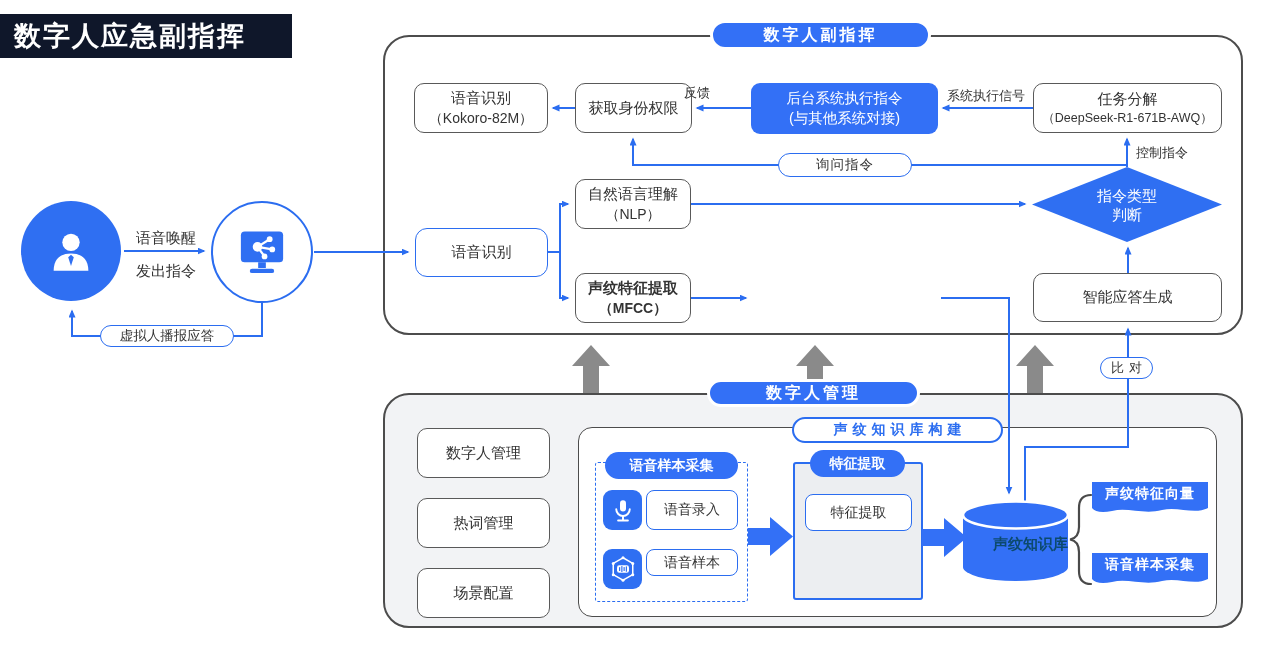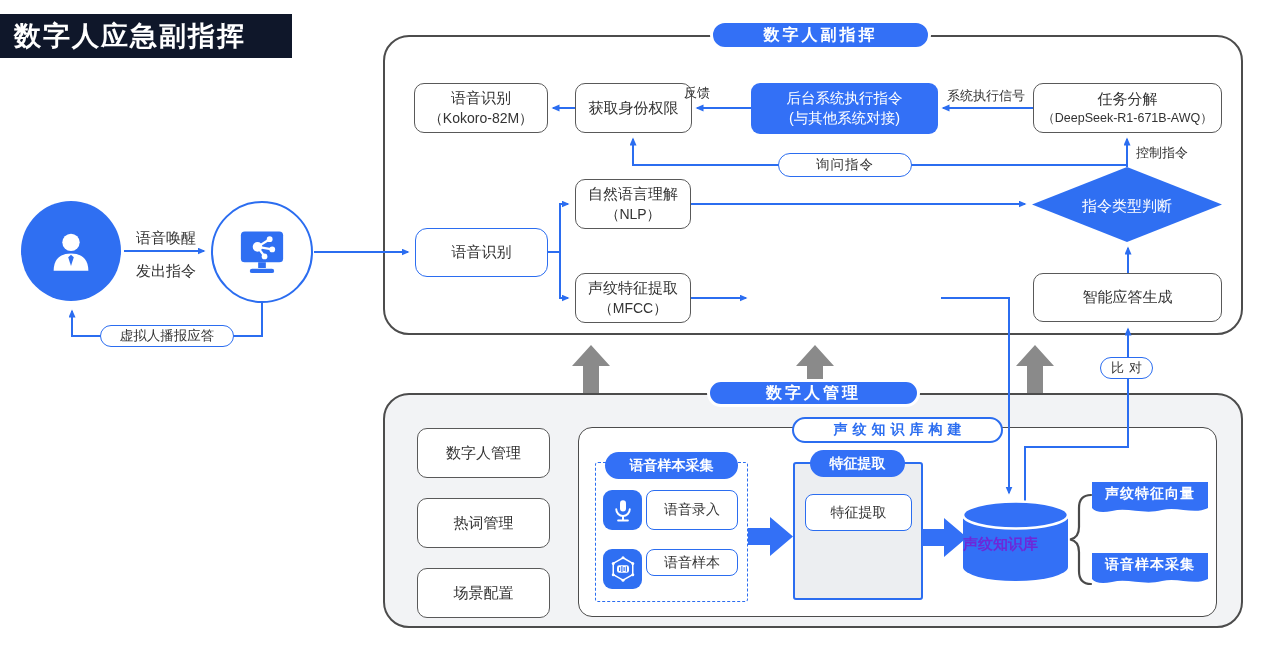--- a/index.html
+++ b/index.html
@@ -34,23 +34,23 @@
   .smallBox{
     background:#fff;border:1.5px solid #2b6df0;border-radius:8px;box-sizing:border-box;
     display:flex;align-items:center;justify-content:center;font-size:14px;white-space:nowrap;
   }
   .lbl{font-size:13px;color:#333;white-space:nowrap;}
   .lbl.big{font-size:15px;}
   .circle{border-radius:50%;box-sizing:border-box;display:flex;align-items:center;justify-content:center;}
   .dashedBox{border:1.6px dashed #2b6df0;border-radius:3px;box-sizing:border-box;}
   .groupBox{background:#eceef1;border:2px solid #2b6df0;border-radius:3px;box-sizing:border-box;}
   .iconTile{background:#2f6ff2;border-radius:9px;display:flex;align-items:center;justify-content:center;}
-  .diamondText{display:flex;flex-direction:row;align-items:center;justify-content:center;
+  .diamondText{display:flex;flex-direction:column;align-items:center;justify-content:center;
     color:#fff;font-size:15px;font-weight:500;line-height:19px;white-space:nowrap;}
-  .cylLabel{color:#6d28d9;font-size:15px;font-weight:600;text-align:left;white-space:nowrap;}
+  .cylLabel{color:#0c4a6e;font-size:15px;font-weight:600;text-align:right;white-space:nowrap;}
   .ribbon{position:absolute;font-family:Liberation Mono, monospace;}
   .ribbon .txt{
     position:absolute;left:0;top:3px;width:100%;text-align:center;color:#fff;
     font-size:14px;font-weight:600;letter-spacing:1px;white-space:nowrap;
   }
   svg.layer{position:absolute;left:0;top:0;pointer-events:none;}
   .z1{z-index:1}.z2{z-index:2}.z3{z-index:3}
 </style>
 </head>
 <body>
@@ -163,21 +163,21 @@
     <span>任务分解</span>
     <span class="sub" style="font-size:12.5px;">（DeepSeek-R1-671B-AWQ）</span>
   </div>
   <div class="abs box blueBorder z3" style="left:415px;top:228px;width:133px;height:49px;">
     <span>语音识别</span>
   </div>
   <div class="abs box z3" style="left:575px;top:179px;width:116px;height:50px;">
     <span>自然语言理解</span>
     <span class="sub">（NLP）</span>
   </div>
-  <div class="abs box z3" style="left:575px;top:273px;width:116px;height:50px;">
+  <div class="abs box z3" style="left:575px;top:273px;width:116px;height:50px;font-weight:bold;">
     <span>声纹特征提取</span>
     <span class="sub">（MFCC）</span>
   </div>
   <div class="abs box z3" style="left:1033px;top:273px;width:189px;height:49px;">
     <span>智能应答生成</span>
   </div>
   <div class="abs diamondText z3" style="left:1062px;top:185px;width:130px;height:40px;">
     <span>指令类型</span>
     <span>判断</span>
   </div>

